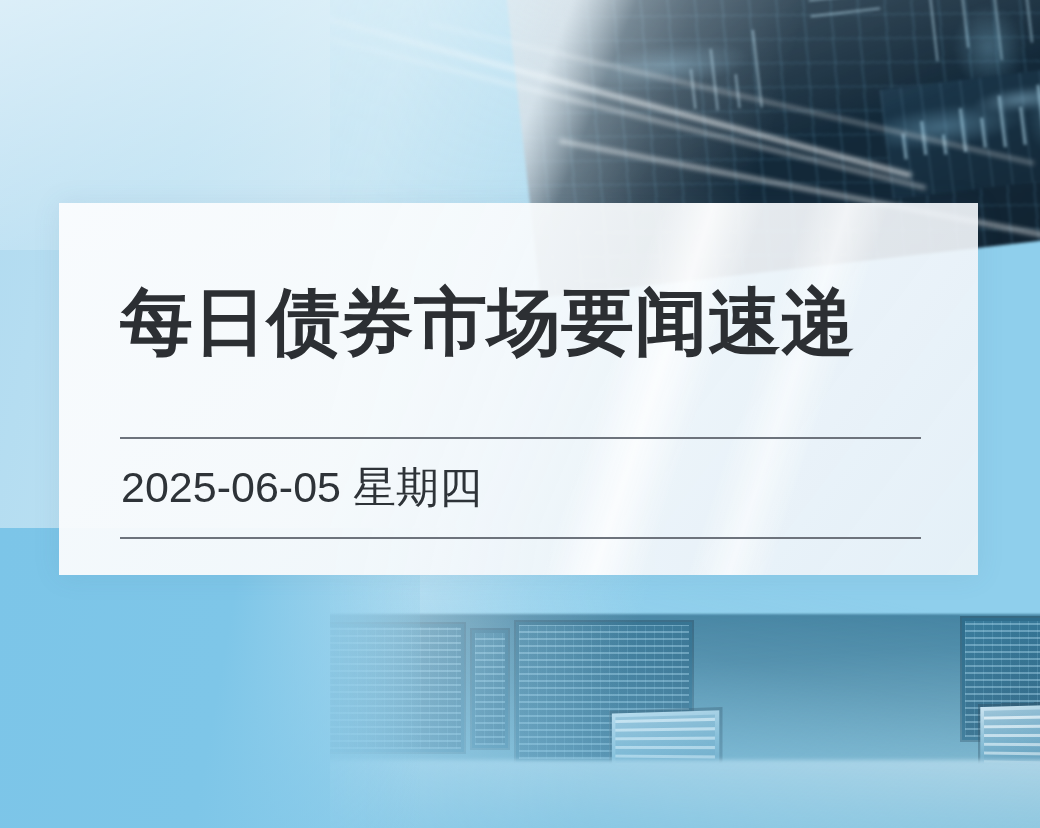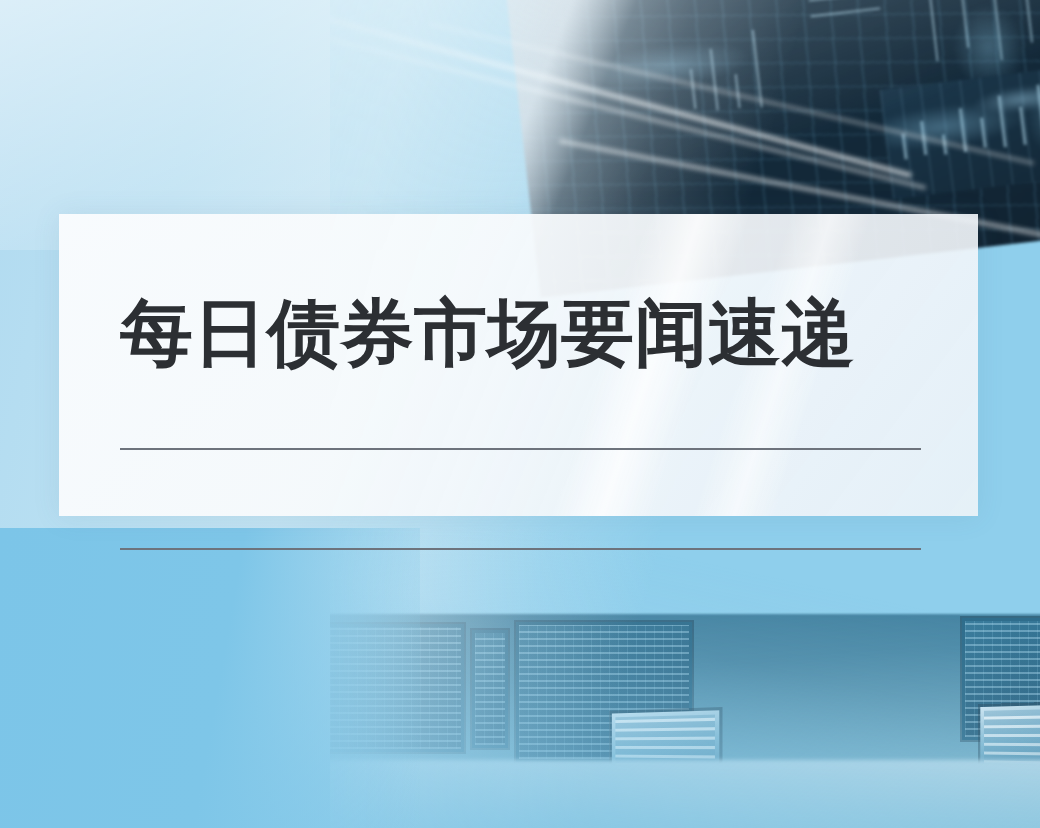--- a/index.html
+++ b/index.html
@@ -206,28 +206,27 @@
     width: 1040px; height: 250px;
     background: linear-gradient(160deg, rgba(255,255,255,0.55) 0%, rgba(255,255,255,0.18) 40%, rgba(255,255,255,0) 70%);
   }
 
   
   .card {
     position: absolute;
     left: 59px;
     top: 203px;
     width: 919px;
-    height: 302px;
+    height: 372px;
     background: linear-gradient(127deg,
       rgba(250,252,254,0.965) 0%,
       rgba(247,250,252,0.955) 40%,
       rgba(242,246,250,0.925) 68%,
       rgba(238,243,248,0.90) 100%);
     box-shadow: 0 1px 26px rgba(70,110,140,0.10);
-    margin-top: 11px;
   }
 
   .card-sheen {
     position: absolute;
     left: 0; top: 0; right: 0; bottom: 0;
     pointer-events: none;
     background:
       linear-gradient(108deg, rgba(255,255,255,0) 58%, rgba(255,255,255,0.75) 63%, rgba(255,255,255,0) 68%),
       linear-gradient(108deg, rgba(255,255,255,0) 72%, rgba(255,255,255,0.55) 76%, rgba(255,255,255,0) 80%);
   }
@@ -340,19 +339,20 @@
 
   <div class="card">
     <div class="card-sheen"></div>
 
     <div class="card-inner">
 
       <div class="title">每日债券市场要闻速递</div>
 
       <div class="rule rule-top"></div>
 
+      <div class="date">2025-06-05 星期四</div>
 
       <div class="rule rule-bottom"></div>
 
     </div>
   </div>
 
 </div>
 
 </body></html>

